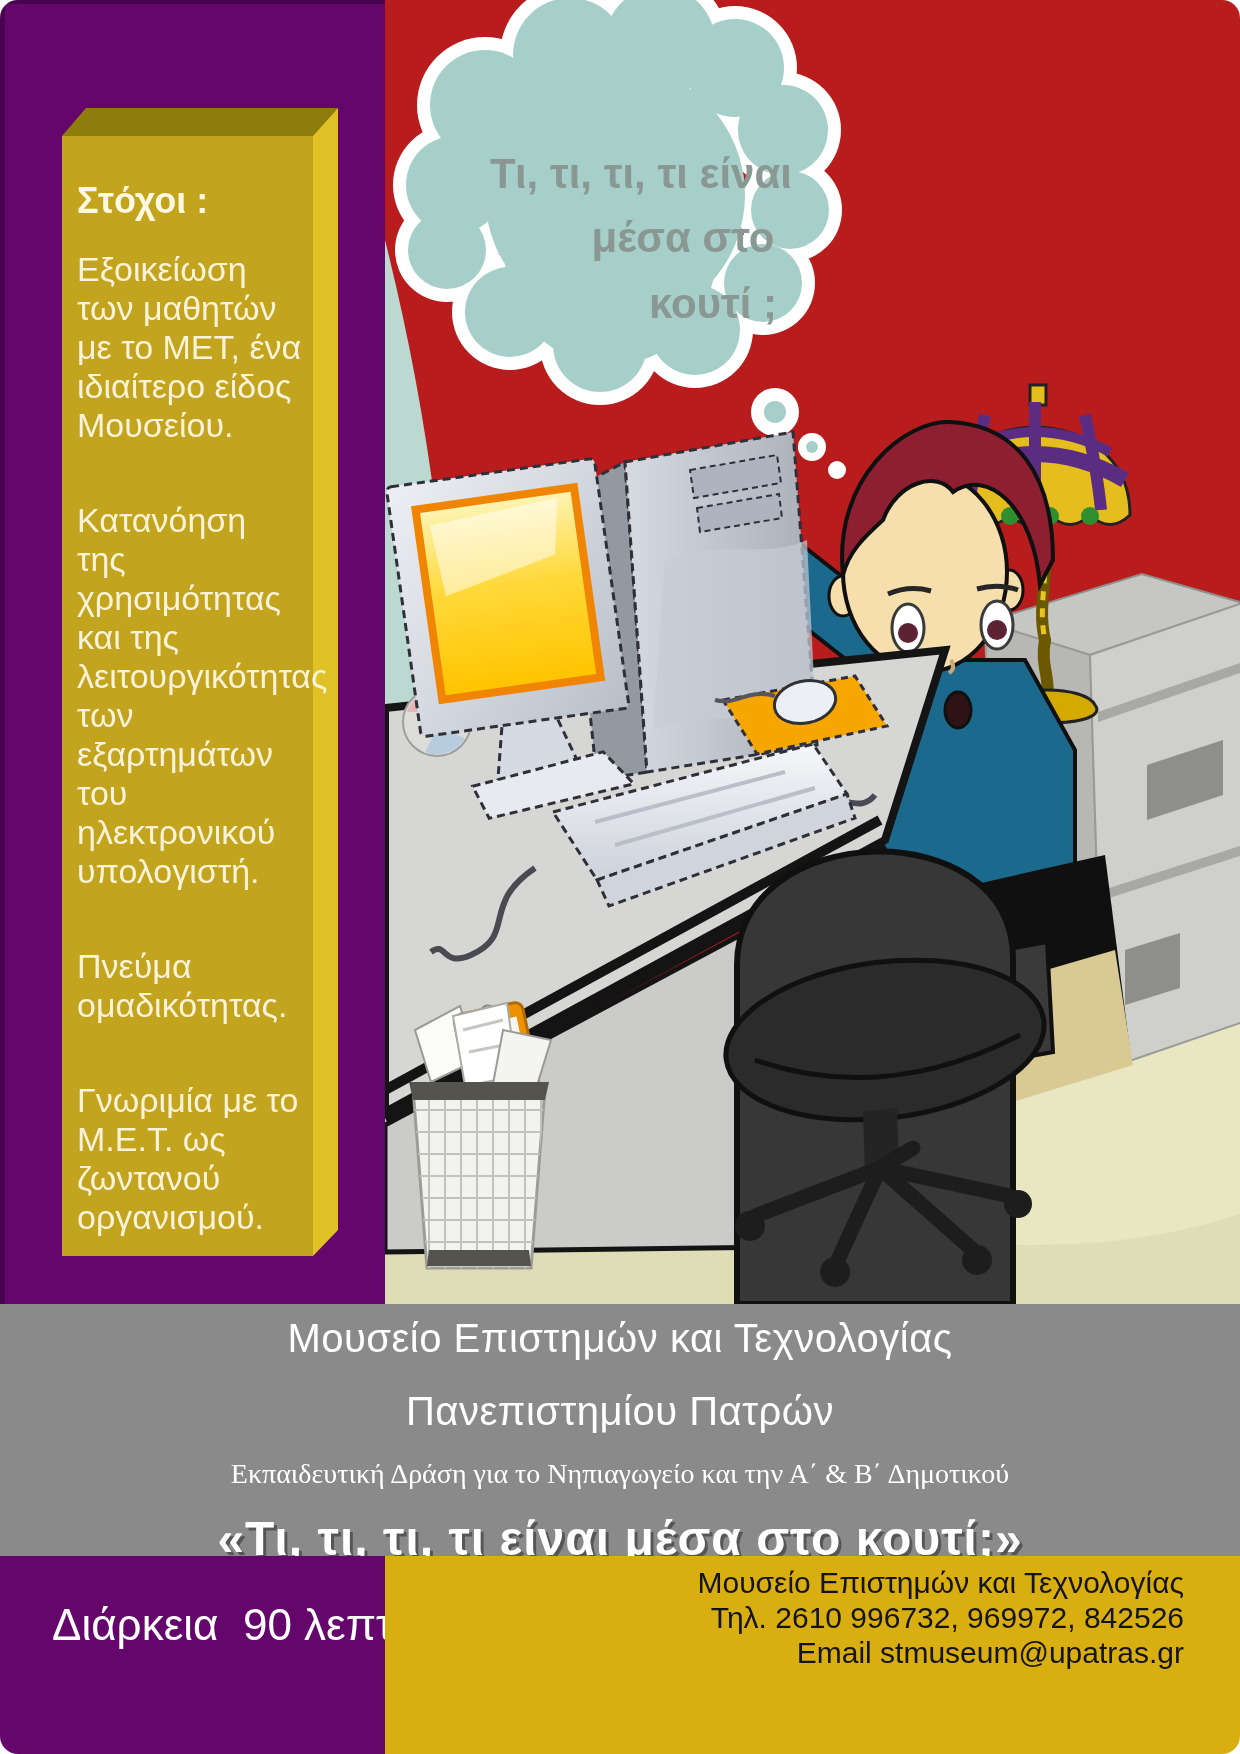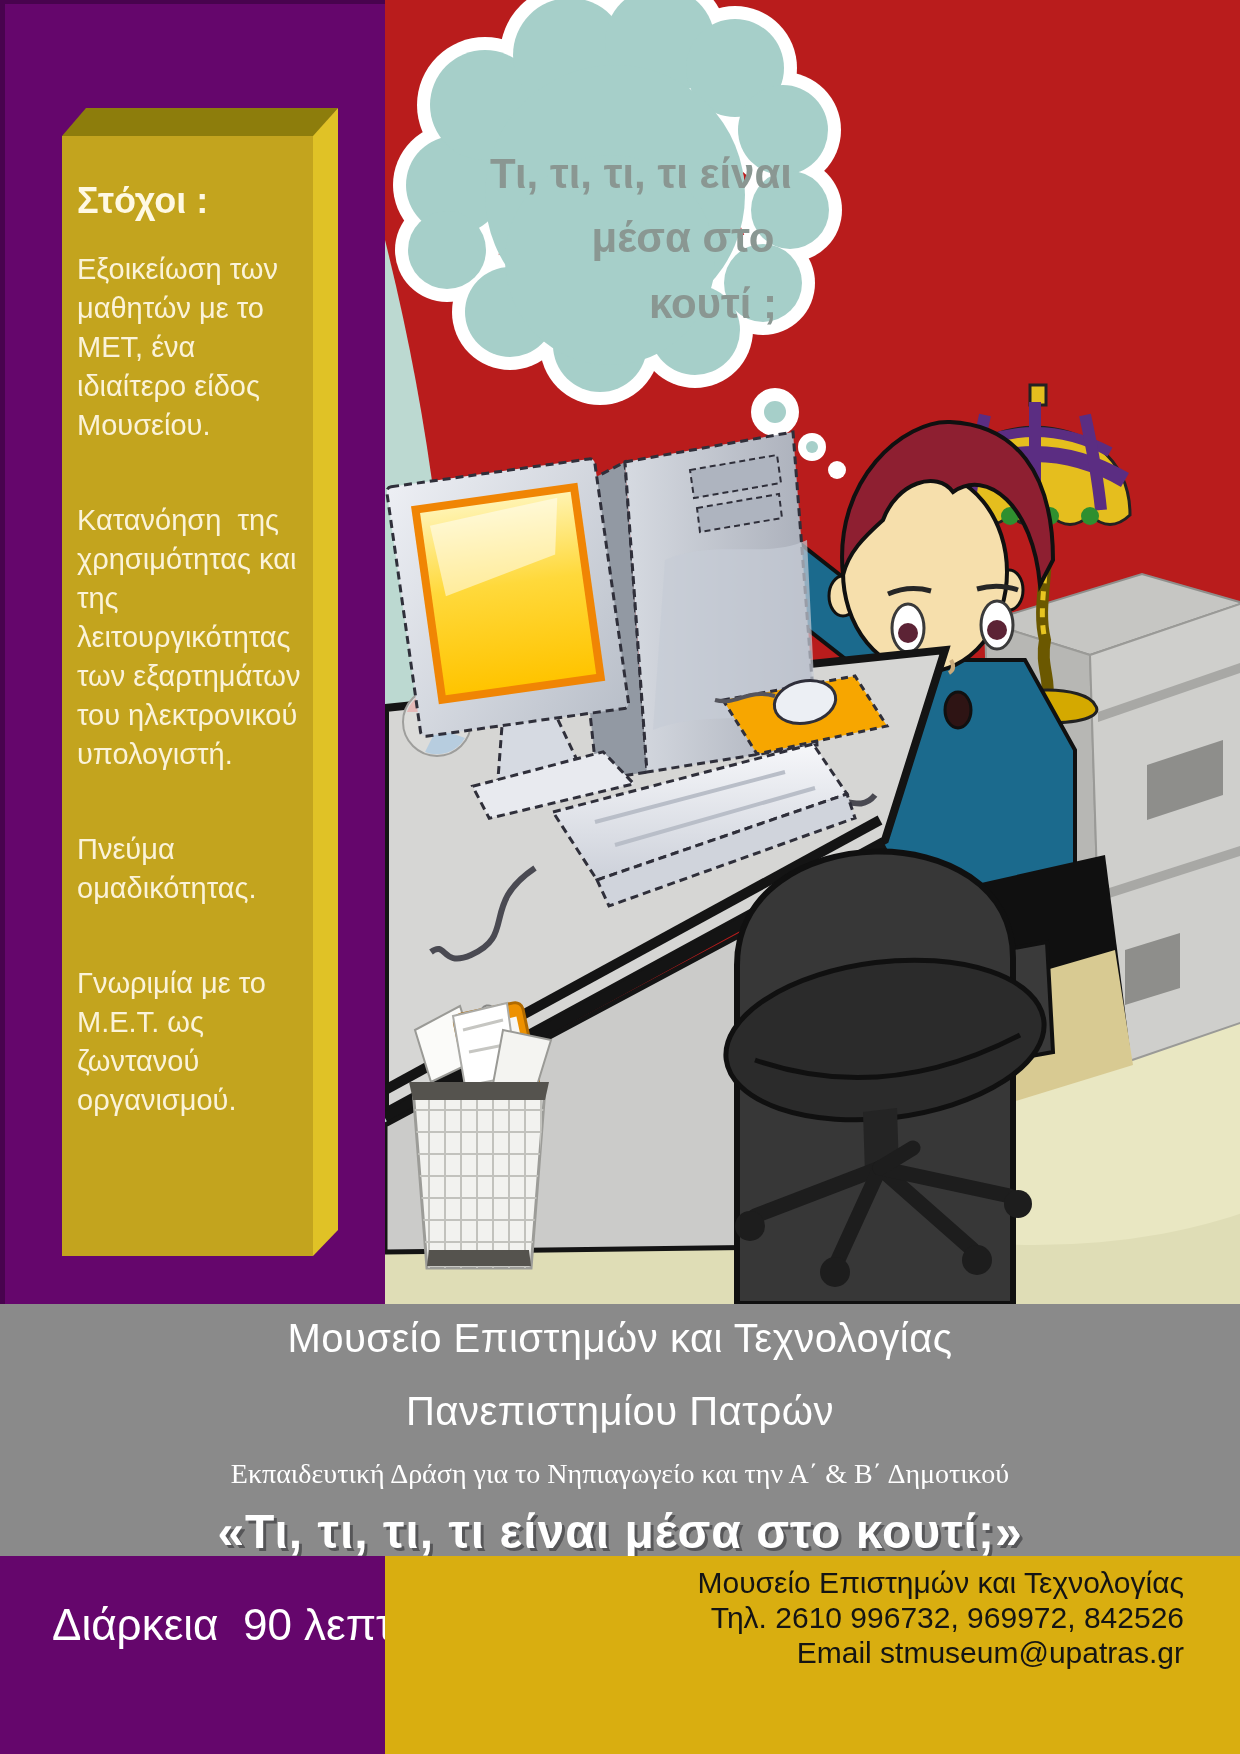--- a/index.html
+++ b/index.html
@@ -1,53 +1,53 @@
 <!DOCTYPE html>
 <html><head>
 <meta charset="utf-8">
 <style>
   html,body { margin:0; padding:0; background:#ffffff; }
   .poster {
     position:relative; width:1240px; height:1754px; overflow:hidden;
-    font-family:"Liberation Sans", sans-serif; background:#ffffff;
+    font-family:"Liberation Sans", sans-serif; background:#ffffff;border-radius:18px;
   }
   
   .sidebar {
     position:absolute; left:0; top:0; width:385px; height:1304px;
     background:#65066C; box-shadow:inset 5px 4px 0 rgba(20,0,22,.35);
   }
   .gold-box { position:absolute; left:62px; top:108px; width:276px; height:1148px; }
   .gold-box .face-top {
     position:absolute; left:0; top:0; width:276px; height:28px; background:#8D7D0C;
     clip-path:polygon(0 100%, 24px 0, 100% 0, 252px 100%);
   }
   .gold-box .face-side {
     position:absolute; left:251px; top:0; width:25px; height:1148px; background:#E0C226;
     clip-path:polygon(0 28px, 100% 0, 100% 1122px, 0 100%);
   }
   .gold-box .face-front {
     position:absolute; left:0; top:28px; width:251px; height:1120px; background:#C3A41E;
     box-sizing:border-box; padding:44px 6px 0 15px;
   }
   .goals-title { font-size:36px; font-weight:bold; color:#FFF9E3; margin:0 0 28px 0; }
-  .goal { font-size:29px; line-height:39px; color:#FBF3D9; margin:0 0 56px 0; white-space:pre-wrap; }
+  .goal { font-size:34px; line-height:39px; color:#FBF3D9; margin:0 0 56px 0; white-space:pre-wrap; }
   
   .scene { position:absolute; left:385px; top:0; width:855px; height:1304px; background:#b91c1c; }
   .scene svg { display:block; }
   .bubble-text { font-family:"Liberation Sans",sans-serif; font-weight:bold; fill:#8A9792; font-size:42px; }
   
   .band {
     position:absolute; left:0; top:1304px; width:1240px; height:252px;
     background:#8A8A8A; color:#ffffff; text-align:center;
   }
   .band-line1 { padding-top:12px; font-size:40px; letter-spacing:.5px; }
   .band-line2 { margin-top:28px; font-size:40px; letter-spacing:.5px; }
   .band-sub   { margin-top:24px; font-size:28px;font-family:Liberation Serif, serif; }
   .band-headline {
-    margin-top:14px; font-size:48px; font-weight:bold; letter-spacing:1px;
+    margin-top:21px; font-size:48px; font-weight:bold; letter-spacing:1px;
     text-shadow:3px 3px 0 #565658;
   }
   
   .footer-left {
     position:absolute; left:0; top:1556px; width:385px; height:198px; background:#65066C;
   }
   .duration { margin:44px 0 0 52px; font-size:44px; color:#ffffff; white-space:pre; }
   .footer-right {
     position:absolute; left:385px; top:1556px; width:855px; height:198px; background:#D9AE10;
   }

